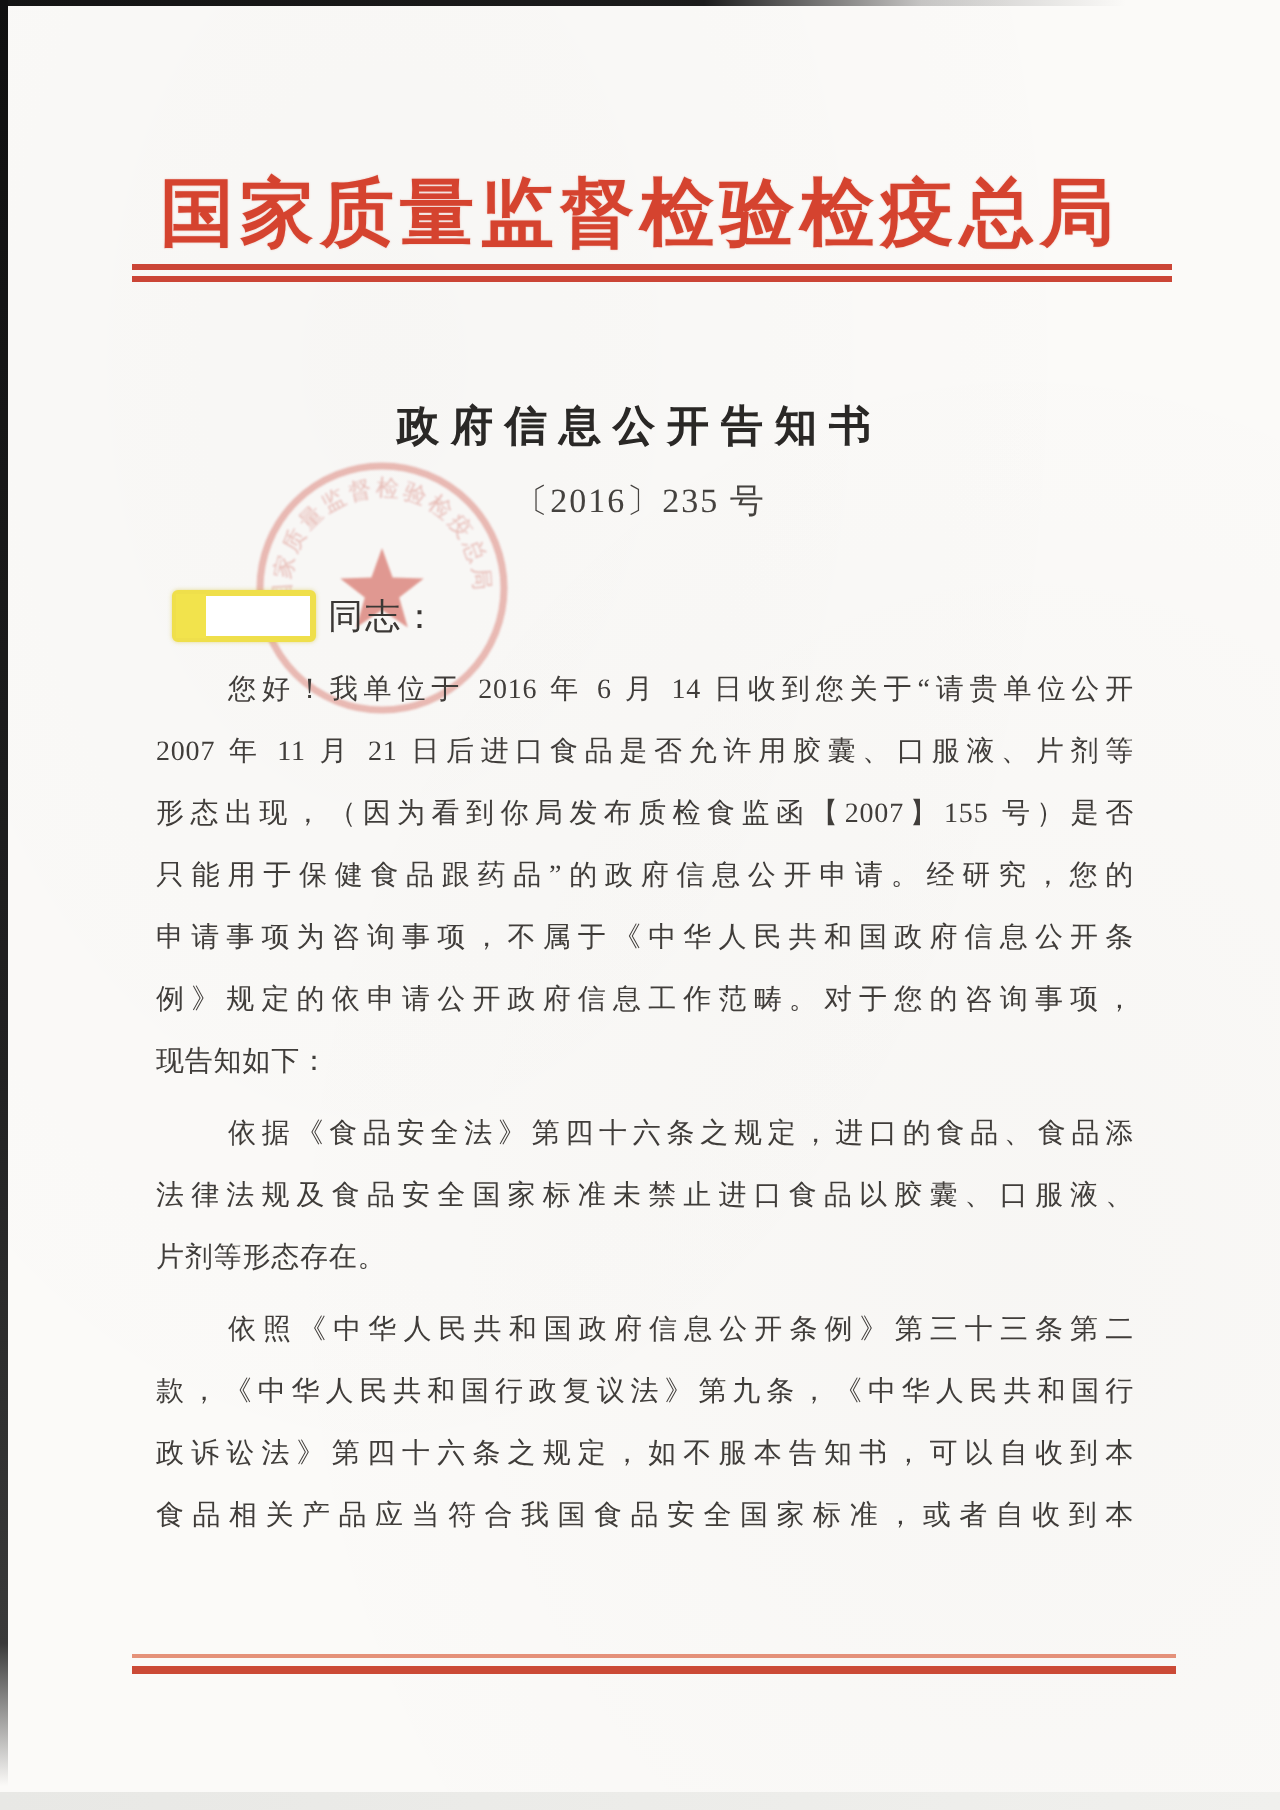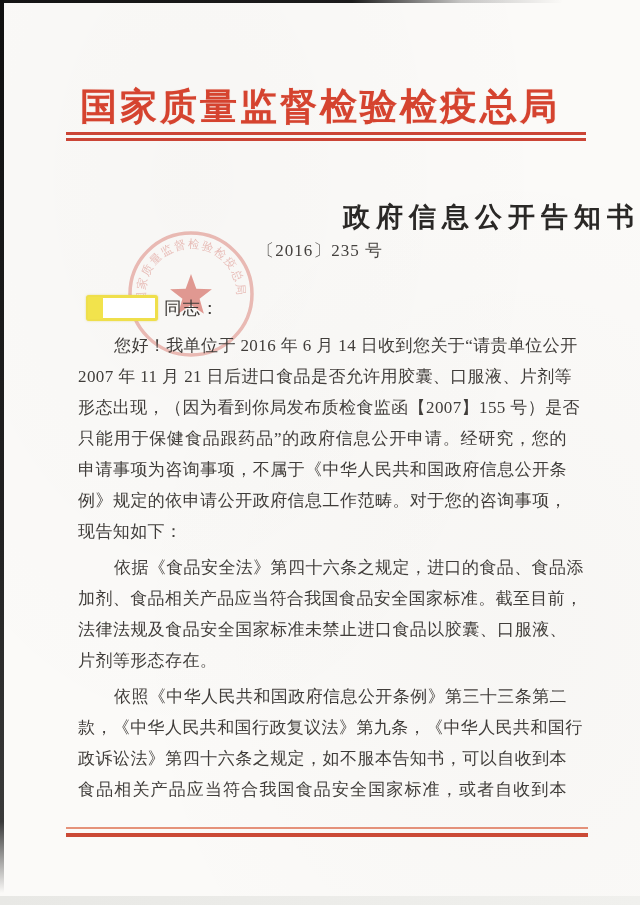--- a/index.html
+++ b/index.html
@@ -42,22 +42,22 @@
   }
   .letterhead-rule {
     position: absolute; top: 132px; left: 66px; width: 520px; height: 9px;
     border-top: 3px solid #cb4536;
     border-bottom: 3px solid #cb4536;
     box-sizing: border-box;
   }
   
   .doc-title {
     position: absolute; top: 199px; left: 0; width: 640px;
-    text-align: right;
-    font-size: 27px; font-weight: 700; letter-spacing: 6px;
+    text-align: center;
+    font-size: 21px; font-weight: 700; letter-spacing: 6px;
     color: #2a2826;
   }
   .doc-number {
     position: absolute; top: 239px; left: 0; width: 640px;
     text-align: center;
     font-size: 17px; letter-spacing: 1px;
     color: #45423f;
   }
   
   .seal {
@@ -83,21 +83,21 @@
     width: 15px; height: 22px;
     background: #f2e34c;
   }
   .salutation-text {
     margin-left: 6px;
     font-size: 17.5px; color: #3b3835; letter-spacing: 1px;
   }
   
   .body-text {
     position: absolute; top: 330px; left: 78px; width: 489px;
-    font-size: 17px; line-height: 31px;
+    font-size: 14px; line-height: 31px;
     color: #403d3a;
     letter-spacing: 0.4px;
   }
   .para { margin: 0; }
   .para + .para { margin-top: 5px; }
   .bline {
     text-align: justify;
     text-align-last: justify;
     white-space: nowrap;
   }
@@ -149,21 +149,20 @@
       <div class="bline indent">您好！我单位于 2016 年 6 月 14 日收到您关于“请贵单位公开</div>
       <div class="bline">2007 年 11 月 21 日后进口食品是否允许用胶囊、口服液、片剂等</div>
       <div class="bline">形态出现，（因为看到你局发布质检食监函【2007】155 号）是否</div>
       <div class="bline">只能用于保健食品跟药品”的政府信息公开申请。经研究，您的</div>
       <div class="bline">申请事项为咨询事项，不属于《中华人民共和国政府信息公开条</div>
       <div class="bline">例》规定的依申请公开政府信息工作范畴。对于您的咨询事项，</div>
       <div class="bline short">现告知如下：</div>
     </div>
     <div class="para">
       <div class="bline indent">依据《食品安全法》第四十六条之规定，进口的食品、食品添</div>
-      <div class="bline">加剂、食品相关产品应当符合我国食品安全国家标准。截至目前，</div>
       <div class="bline">法律法规及食品安全国家标准未禁止进口食品以胶囊、口服液、</div>
       <div class="bline short">片剂等形态存在。</div>
     </div>
     <div class="para">
       <div class="bline indent">依照《中华人民共和国政府信息公开条例》第三十三条第二</div>
       <div class="bline">款，《中华人民共和国行政复议法》第九条，《中华人民共和国行</div>
       <div class="bline">政诉讼法》第四十六条之规定，如不服本告知书，可以自收到本</div>
       <div class="bline">食品相关产品应当符合我国食品安全国家标准，或者自收到本</div>
     </div>
   </div>

